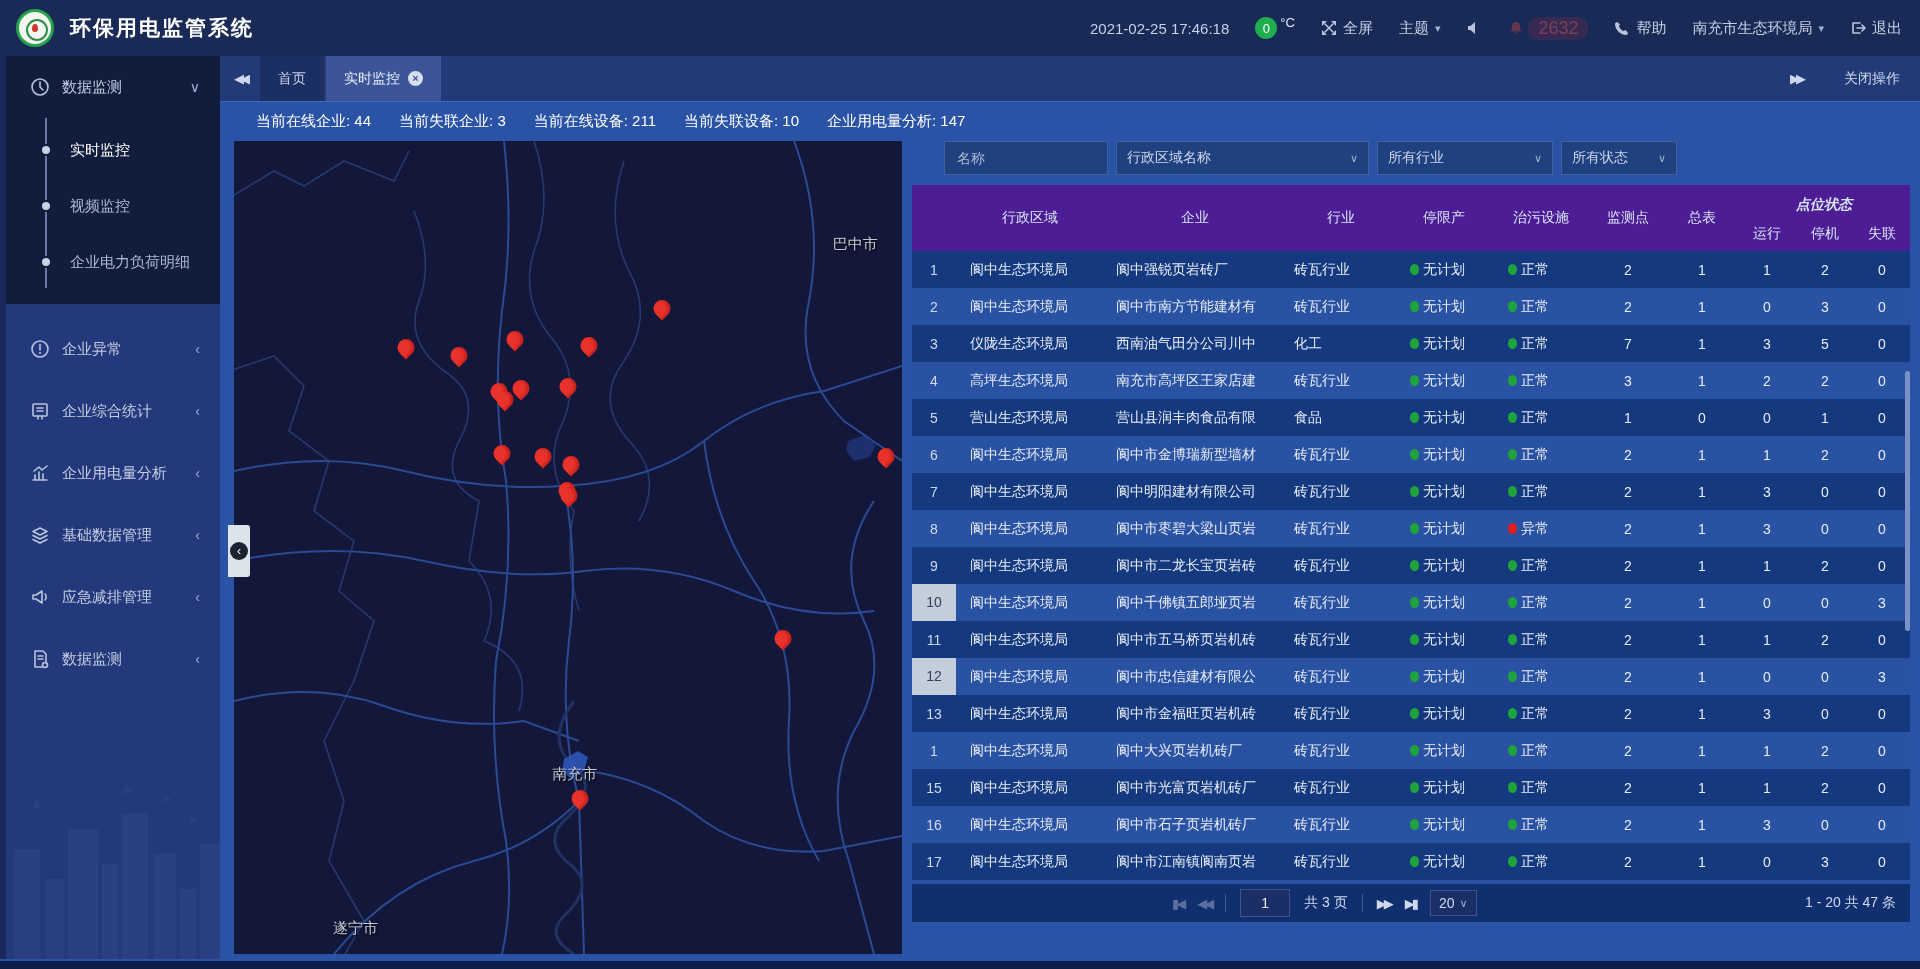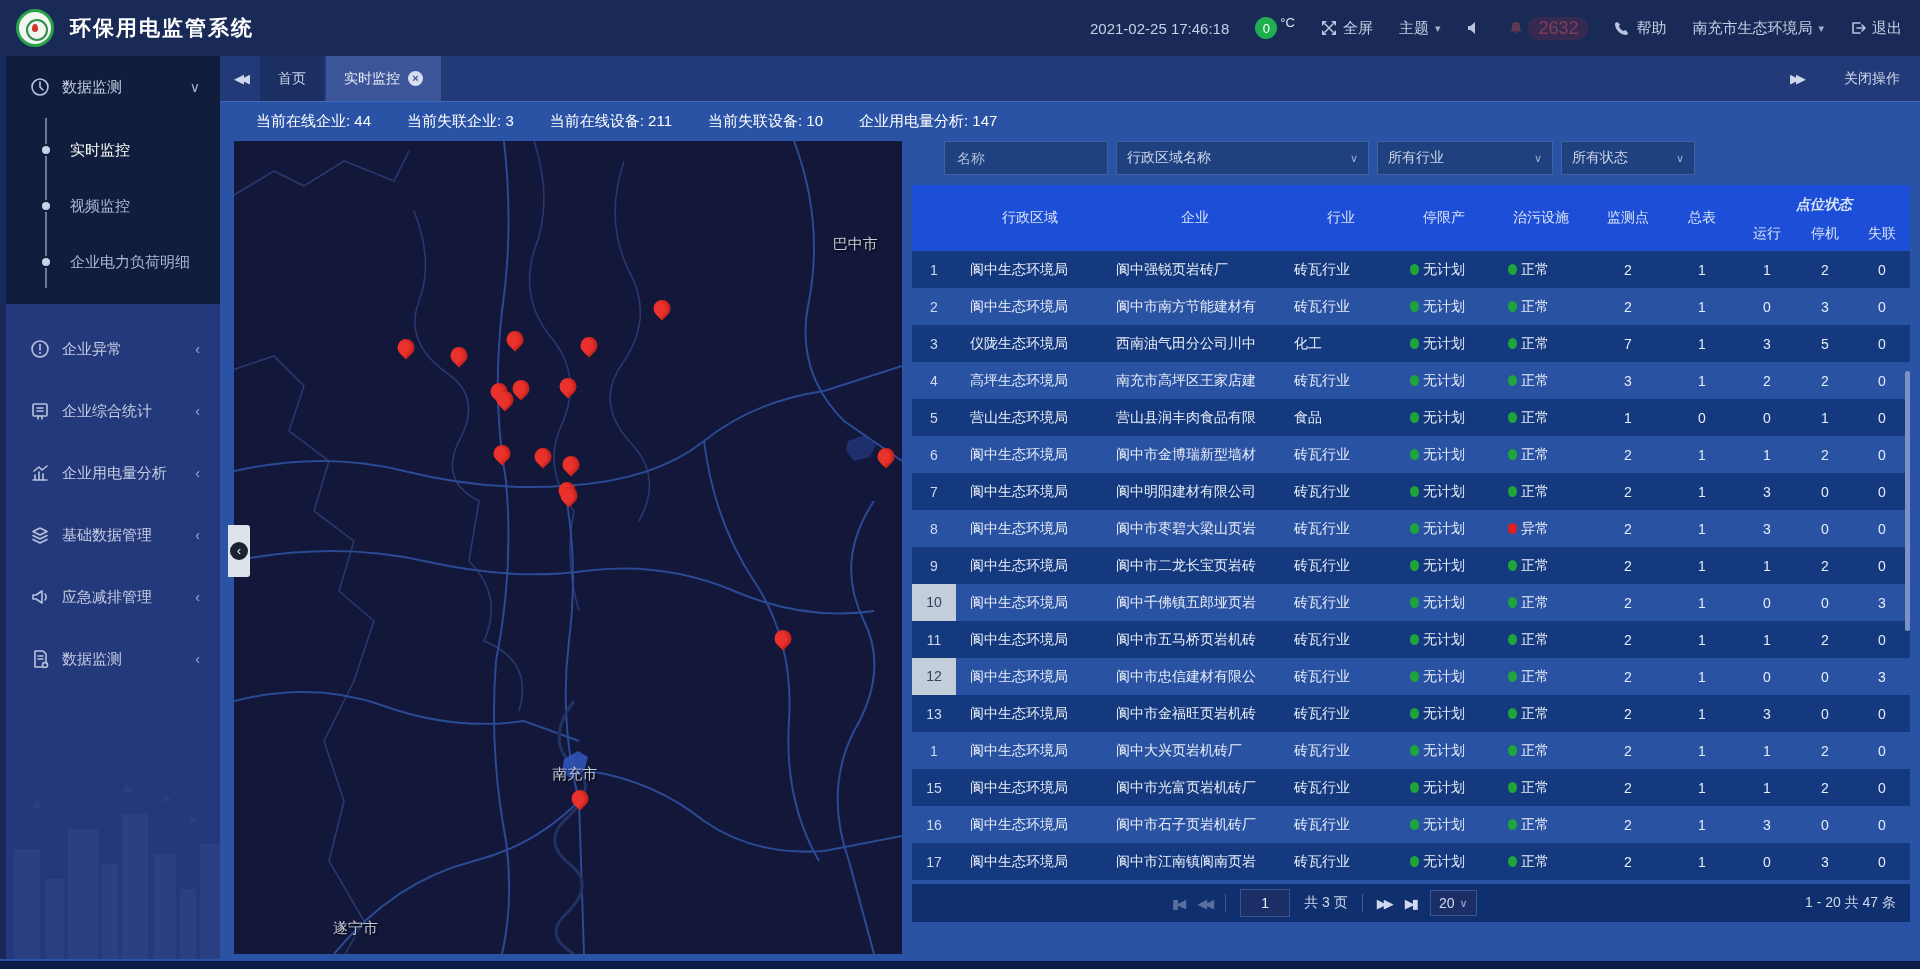--- a/index.html
+++ b/index.html
@@ -34,43 +34,43 @@
   
   .tabbar{position:absolute;left:220px;top:56px;width:1700px;height:45px;background:#233a78;display:flex;align-items:center;z-index:10;}
   .tab-nav{color:#cfd8ec;font-size:13px;letter-spacing:-4px;padding:0 14px;cursor:pointer;}
   .tabs{display:flex;height:100%;align-items:stretch;}
   .tab{display:flex;align-items:center;gap:8px;padding:0 18px;font-size:14px;color:#c6d0e6;background:#1c2f63;margin-right:2px;cursor:pointer;}
   .tab.active{background:#3c5598;color:#e8eef8;}
   .close-x{width:15px;height:15px;border-radius:50%;background:#d7deed;color:#3c5598;font-size:11px;display:flex;align-items:center;justify-content:center;line-height:1;}
   .close-x::before{content:"×";font-weight:bold;}
   .tabbar-right{margin-left:auto;display:flex;align-items:center;gap:28px;padding-right:20px;color:#cfd8ec;font-size:14px;}
   
-  .statsbar{position:absolute;left:220px;top:101px;width:1700px;height:40px;background:#2a53a6;border-top:1px solid #3f68b8;display:flex;align-items:center;gap:36px;padding-left:36px;box-sizing:border-box;color:#ffffff;font-size:15px;z-index:10;}
+  .statsbar{position:absolute;left:220px;top:101px;width:1700px;height:40px;background:#2a53a6;border-top:1px solid #3f68b8;display:flex;align-items:center;gap:28px;padding-left:36px;box-sizing:border-box;color:#ffffff;font-size:15px;z-index:10;}
   .stat-item{white-space:nowrap;}
   
   .content{position:absolute;left:220px;top:141px;width:1700px;height:820px;background:#2a53a6;}
   .map-panel{position:absolute;left:14px;top:0;width:668px;height:813px;background:#13173a;overflow:hidden;cursor:grab;}
   .map-svg{position:absolute;left:0;top:0;}
   .city-label{position:absolute;transform:translate(-50%,-50%);color:#c6cbd8;font-size:15px;text-shadow:1px 1px 2px #000;white-space:nowrap;pointer-events:none;}
   .pin-wrap{position:absolute;width:17px;height:17px;transform:translate(-50%,-100%);}
   .pin{width:17px;height:17px;background:#e9322b;border-radius:50% 50% 50% 0;transform:rotate(-45deg);box-shadow:inset -2px -2px 3px rgba(120,0,0,.35);}
   .collapse-tab{position:absolute;left:8px;top:384px;width:22px;height:52px;background:#dde3ea;border-radius:0 3px 3px 0;display:flex;align-items:center;justify-content:center;cursor:pointer;z-index:5;}
   .collapse-tab .circ{width:18px;height:18px;border-radius:50%;background:#1c2330;color:#fff;font-size:12px;display:flex;align-items:center;justify-content:center;}
   
   .right-panel{position:absolute;left:692px;top:0;width:998px;height:781px;}
   .filters{display:flex;gap:8px;height:34px;margin-bottom:10px;}
   .fbox{background:#20417f;border:1px solid #40619f;box-sizing:border-box;color:#cdd6ea;font-size:14px;display:flex;align-items:center;padding:0 10px;justify-content:space-between;}
   .fbox input{background:transparent;border:none;outline:none;color:#cdd6ea;font-size:14px;width:100%;font-family:inherit;}
   .fbox input::placeholder{color:#aebad4;}
   .f-name{width:164px;margin-left:32px;}
   .f-region{width:253px;}
   .f-industry{width:176px;}
-  .f-status{width:134px;}
+  .f-status{width:116px;}
   .grid{display:grid;grid-template-columns:44px 148px 182px 110px 96px 98px 76px 72px 58px 58px 56px;}
-  .thead{background:#1d4ed8;color:#d9e4f6;font-size:14px;height:66px;grid-template-rows:32px 34px;align-items:center;}
+  .thead{background:#4c1d95;color:#d9e4f6;font-size:14px;height:66px;grid-template-rows:32px 34px;align-items:center;}
   .th{grid-row:1/3;text-align:center;}
   .group-th{grid-column:9/12;grid-row:1;text-align:center;font-style:italic;font-weight:bold;padding-top:8px;}
   .sub-th{grid-row:2;text-align:center;}
   .rows-clip{position:relative;height:632px;overflow:hidden;}
   .tr{height:37px;align-items:center;color:#e7edf8;font-size:14px;cursor:pointer;}
   .tr:nth-child(odd){background:#15397e;}
   .tr:nth-child(even){background:#2a52a2;}
   .td{text-align:center;white-space:nowrap;overflow:hidden;}
   .td.left{text-align:left;}
   .td.no{color:#cfd9ee;}

